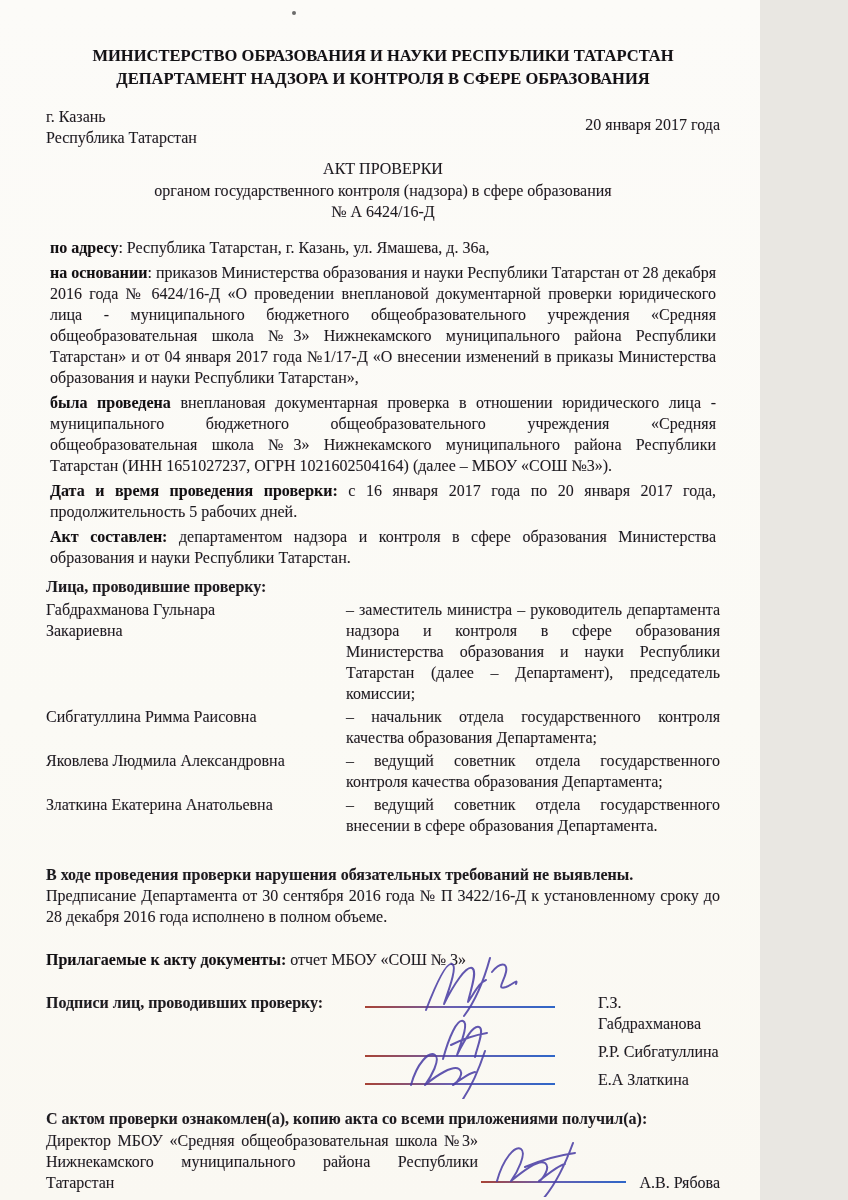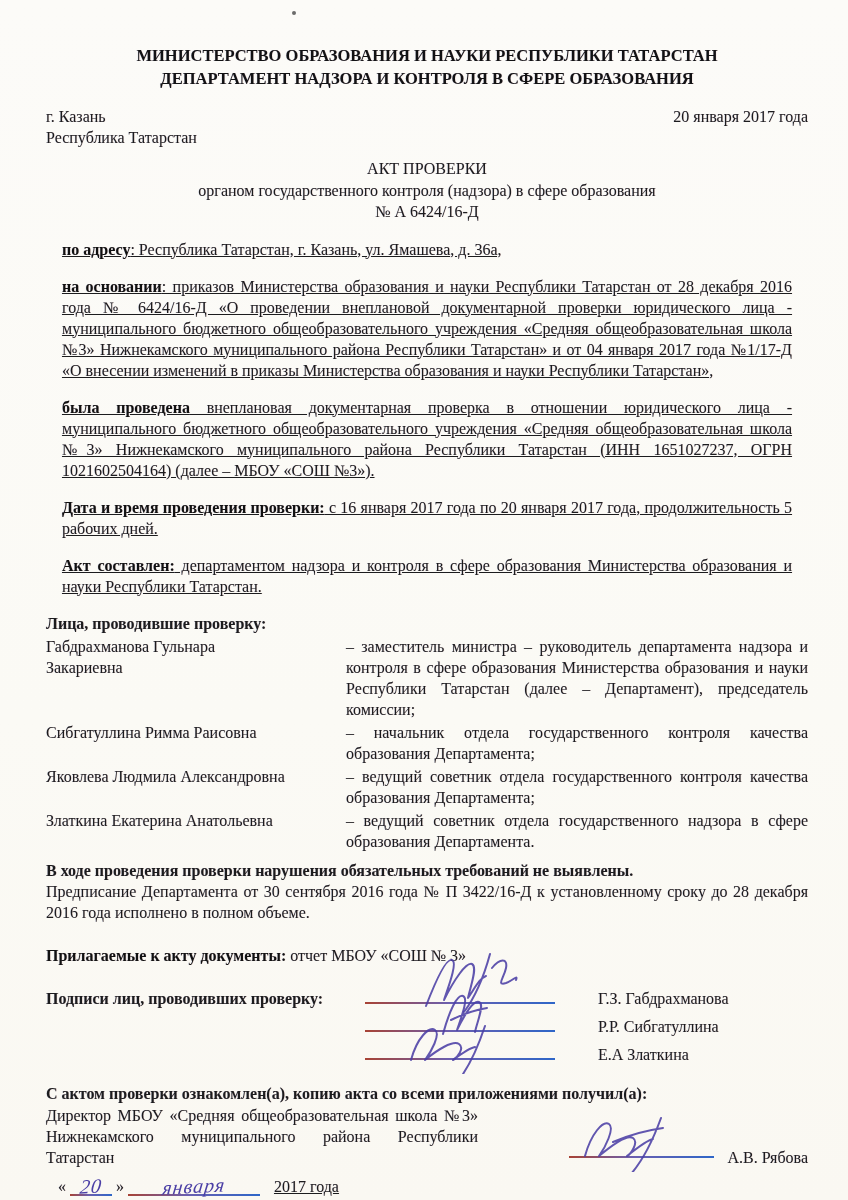--- a/index.html
+++ b/index.html
@@ -1,45 +1,45 @@
 <!DOCTYPE html>
 <html><head>
 <meta charset="utf-8">
 <style>
   html,body { margin:0; padding:0; }
   body { width:848px; height:1200px; background:#e9e7e2; }
   .page {
-    position:relative; width:848px; height:1200px; overflow:hidden;
+    position:relative; width:760px; height:1200px; overflow:hidden;
     background:linear-gradient(180deg,#fcfbf8 0%,#fbfaf5 60%,#faf8f2 100%);
     color:#1c1c1e;
     font-family:"Liberation Serif","DejaVu Serif",serif;
     font-size:16px; line-height:21px;
     text-shadow:0.5px 0 rgba(190,60,50,0.14), -0.5px 0 rgba(40,80,200,0.14);
   }
   .content { padding:44px 40px 0 46px; }
   .speck { position:absolute; left:292px; top:11px; width:4px; height:4px; border-radius:50%; background:#6b6b6b; }
 
   .doc-header { text-align:center; font-weight:bold; font-size:16.5px; line-height:23px; color:#121214; }
 
   .place-date { position:relative; margin-top:16px; }
-  .place-date .date { position:absolute; right:0; top:0; }
+  .place-date .date { position:absolute; right:0; top:8px; }
 
   .title-block { margin-top:10px; text-align:center; line-height:21.5px; }
 
   .paras { margin-top:14px; }
-  .para { margin:16px; text-align:justify;text-decoration:underline; }
+  .para { margin:4px; text-align:justify; }
   b { color:#111;text-align:right; }
 
   .inspectors { margin-top:8px; }
   .inspectors-heading { font-weight:bold; }
   .person-row { display:flex; margin-top:2px; }
   .person-name { width:300px; flex:none; white-space:pre-line; }
   .person-role { flex:1; text-align:justify; }
 
-  .findings { margin-top:8px; }
+  .findings { margin-top:28px; }
   .findings-heading { font-weight:bold; }
   .findings-text { text-align:justify; }
 
   .attachments { margin-top:22px; }
 
   .sig-section { margin-top:22px; }
   .sig-row { display:flex; align-items:baseline; margin-top:7px; position:relative;gap:33px; }
   .sig-row.first { margin-top:0; }
   .sig-indent { width:286px; flex:none; }
   .sig-head { width:286px; flex:none; font-weight:bold; }
@@ -114,21 +114,21 @@
       <div class="person-row">
         <div class="person-name">Сибгатуллина Римма Раисовна</div>
         <div class="person-role">– начальник отдела государственного контроля качества образования Департамента;</div>
       </div>
       <div class="person-row">
         <div class="person-name">Яковлева Людмила Александровна</div>
         <div class="person-role">– ведущий советник отдела государственного контроля качества образования Департамента;</div>
       </div>
       <div class="person-row">
         <div class="person-name">Златкина Екатерина Анатольевна</div>
-        <div class="person-role">– ведущий советник отдела государственного надзора в сфере образования Департамента.</div>
+        <div class="person-role">– ведущий советник отдела государственного внесении в сфере образования Департамента.</div>
       </div>
     </div>
 
     <div class="findings">
       <div class="findings-heading">В ходе проведения проверки нарушения обязательных требований не выявлены.</div>
       <div class="findings-text">Предписание Департамента от 30 сентября 2016 года № П 3422/16-Д к установленному сроку до 28 декабря 2016 года исполнено в полном объеме.</div>
     </div>
 
     <div class="attachments">
       <b>Прилагаемые к акту документы:</b><span> отчет МБОУ «СОШ № 3»</span>

